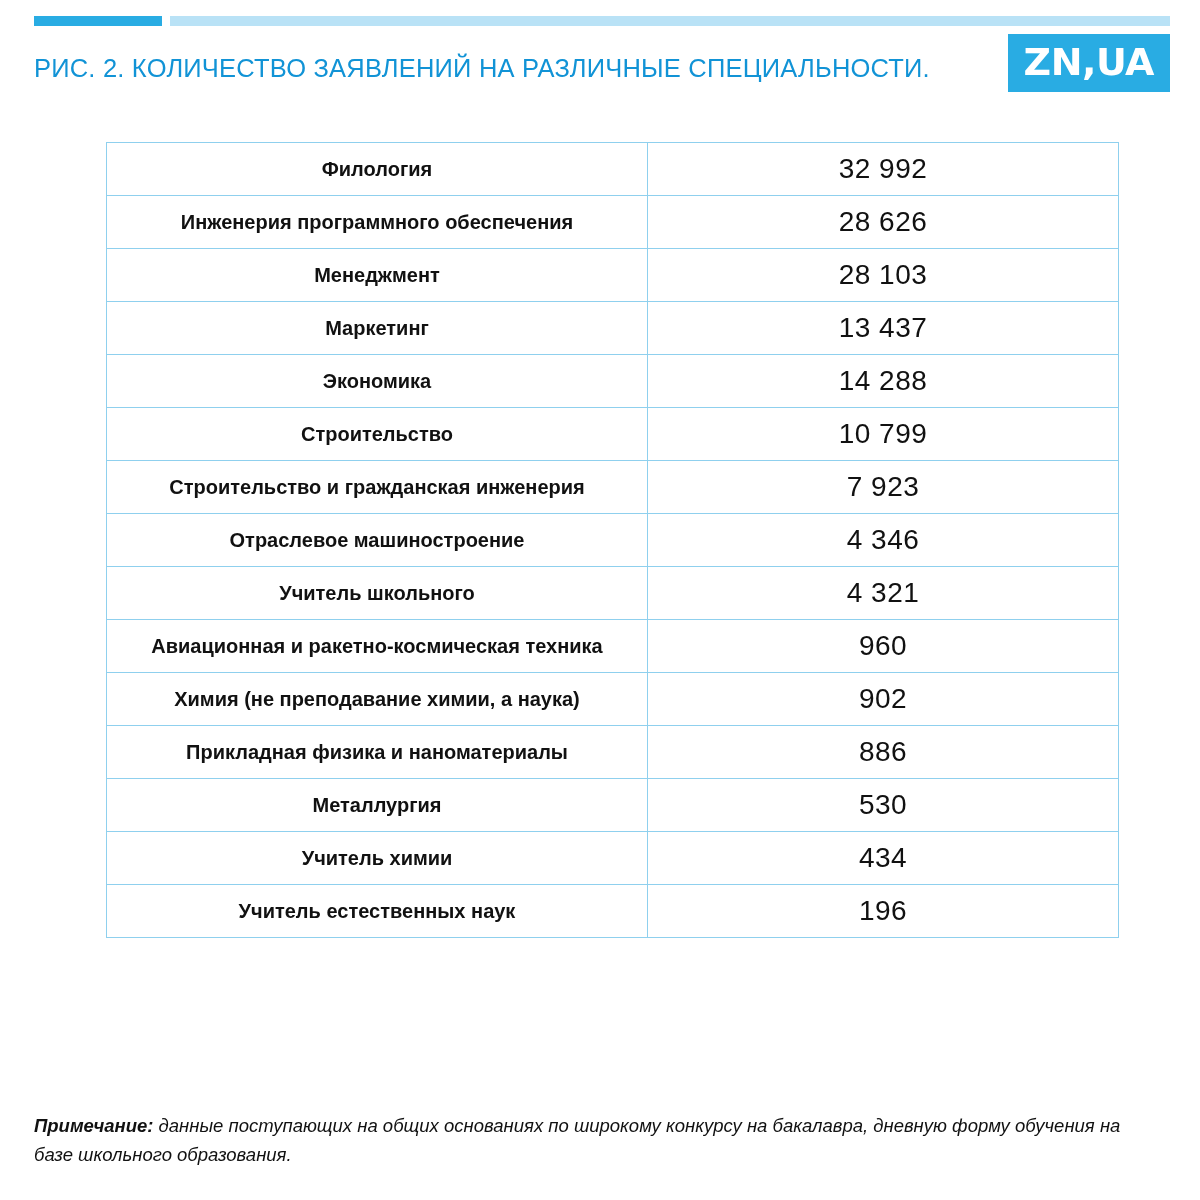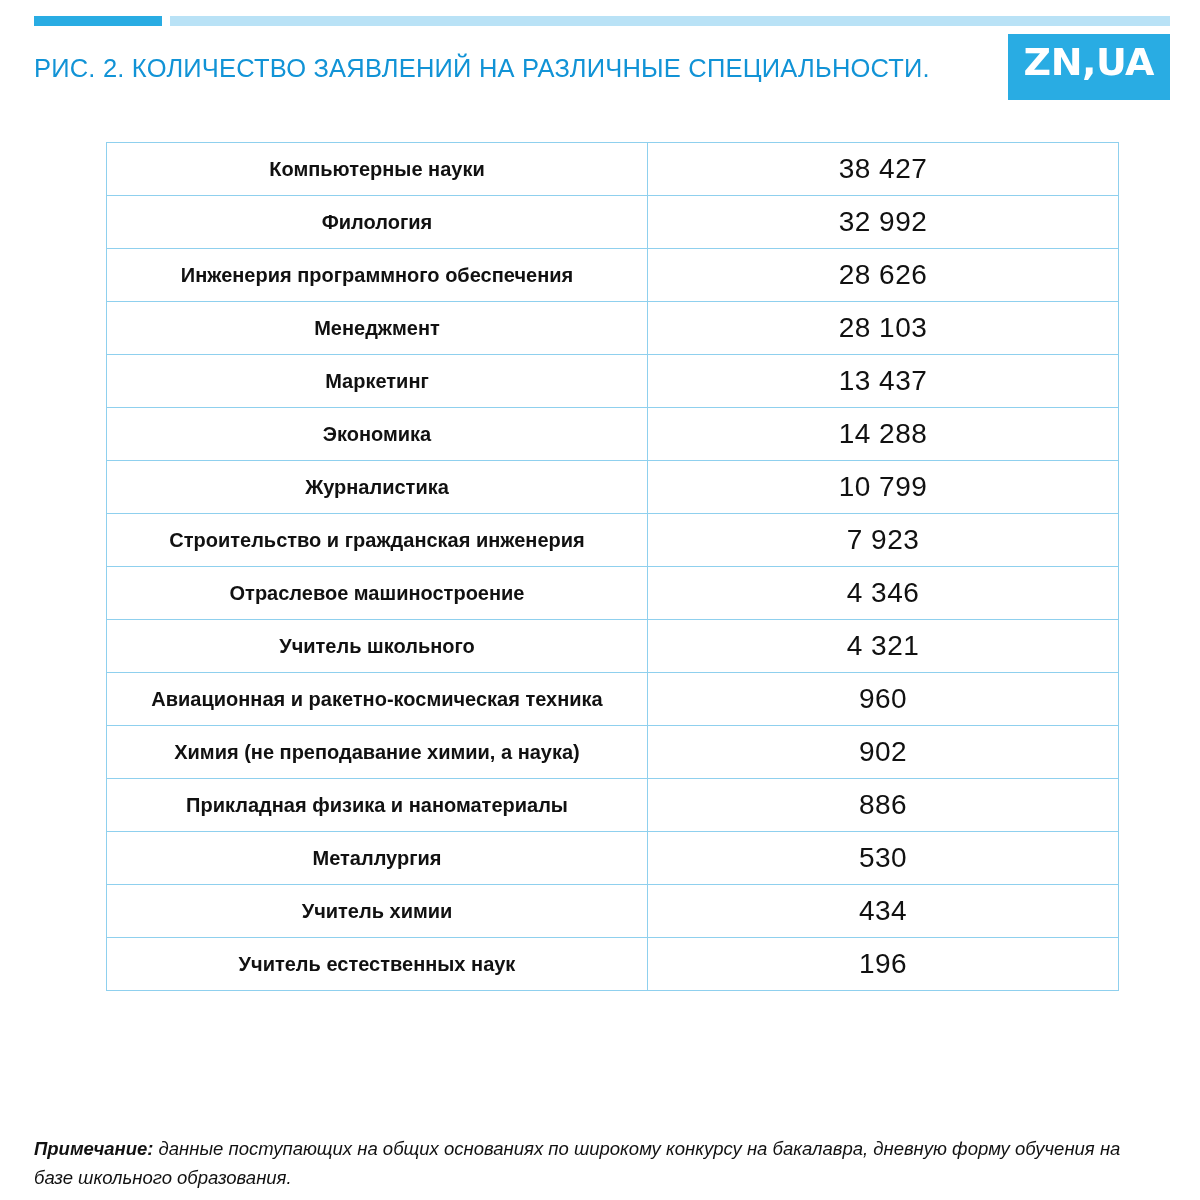--- a/index.html
+++ b/index.html
@@ -61,21 +61,21 @@
   
   .logo {
     position: absolute;
     top: 34px;
     right: 30px;
     background: #29ace3;
     color: #ffffff;
     font-size: 38px;
     font-weight: bold;
     letter-spacing: -0.5px;
-    padding: 9px 16px 19px 16px;
+    padding: 9px 16px 11px 16px;
     line-height: 1;
     font-family: "DejaVu Sans", sans-serif;
   }
 
   
   .table-wrap {
     position: absolute;
     top: 142px;
     left: 106px;
     width: 988px;
@@ -105,21 +105,21 @@
     font-size: 28px;
     font-weight: normal;
     color: #111111;
     letter-spacing: 0.5px;
   }
 
   
   .note {
     position: absolute;
     left: 34px;
-    top: 1135px;
+    top: 1112px;
     width: 1130px;
     font-size: 18.5px;
     font-style: italic;
     line-height: 1.55;
     color: #111111;
   }
   .note b {
     font-weight: bold;
   }
 </style>
@@ -134,45 +134,41 @@
 <div class="header">
   <h1 class="title">РИС. 2. КОЛИЧЕСТВО ЗАЯВЛЕНИЙ НА РАЗЛИЧНЫЕ СПЕЦИАЛЬНОСТИ.</h1>
 </div>
 
 <div class="logo">ZN,UA</div>
 
 <div class="table-wrap">
   <table class="data">
     <tbody>
       <tr>
-        <td class="label">Компьютерные науки</td>
-        <td class="value">38 427</td>
-      </tr>
-      <tr>
         <td class="label">Филология</td>
         <td class="value">32 992</td>
       </tr>
       <tr>
         <td class="label">Инженерия программного обеспечения</td>
         <td class="value">28 626</td>
       </tr>
       <tr>
         <td class="label">Менеджмент</td>
         <td class="value">28 103</td>
       </tr>
       <tr>
         <td class="label">Маркетинг</td>
         <td class="value">13 437</td>
       </tr>
       <tr>
         <td class="label">Экономика</td>
         <td class="value">14 288</td>
       </tr>
       <tr>
-        <td class="label">Журналистика</td>
+        <td class="label">Строительство</td>
         <td class="value">10 799</td>
       </tr>
       <tr>
         <td class="label">Строительство и гражданская инженерия</td>
         <td class="value">7 923</td>
       </tr>
       <tr>
         <td class="label">Отраслевое машиностроение</td>
         <td class="value">4 346</td>
       </tr>

